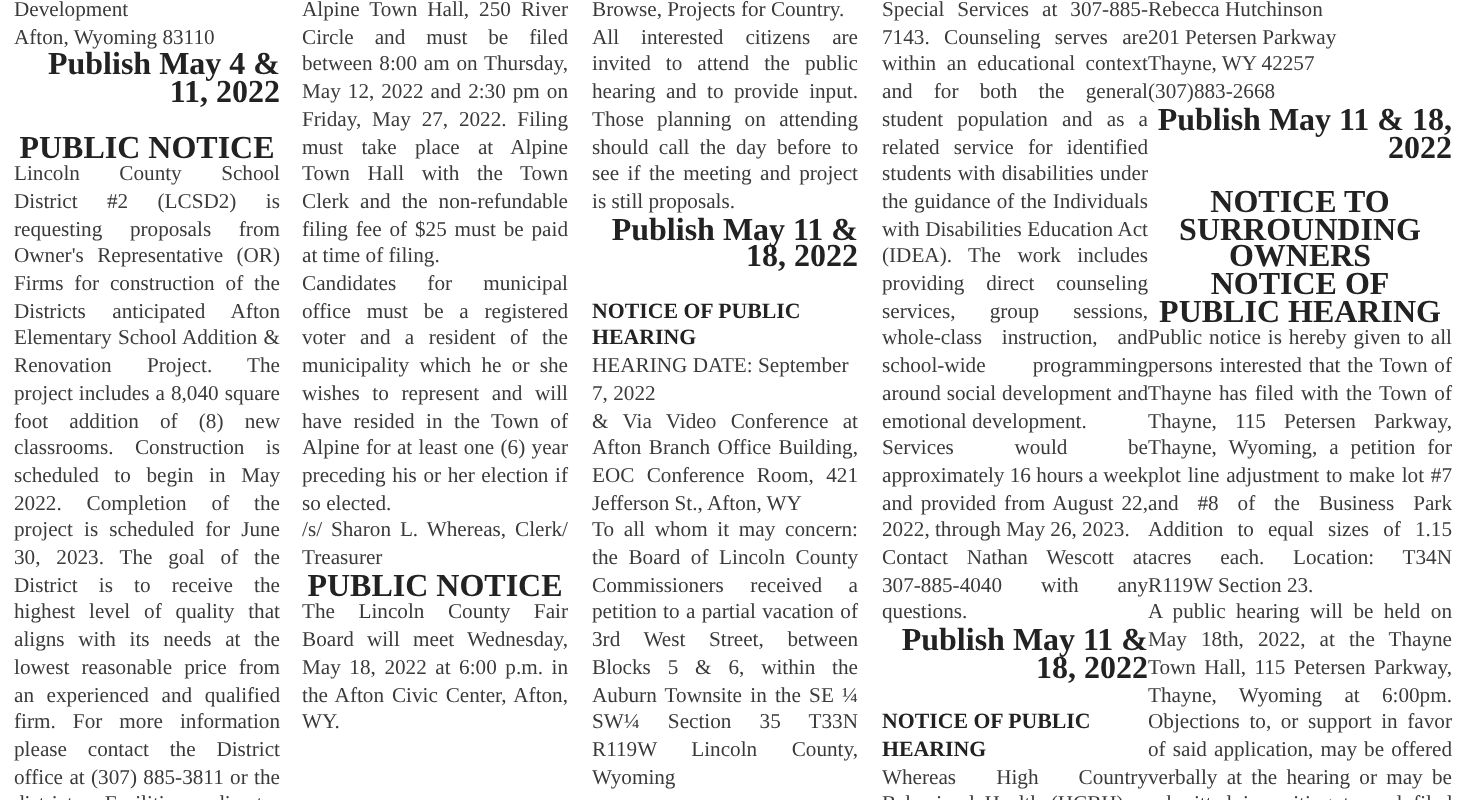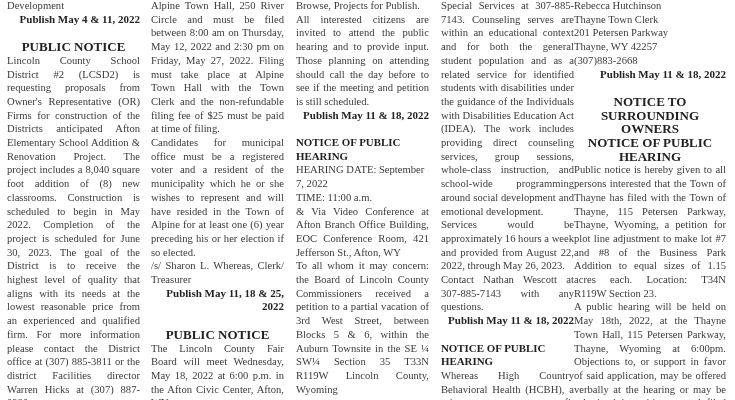--- a/index.html
+++ b/index.html
@@ -8,64 +8,62 @@
   .page { position:absolute; left:0; top:0; width:636px; height:400px;text-decoration:underline; }
   .col { position:absolute; top:-1px; width:133px; font-size:10.6px; line-height:13.7px; text-align:justify; }
   .c1 { left:7px; }
   .c2 { left:151px; }
   .c3 { left:296px; }
   .c4 { left:441px; }
   .c5 { left:586px; width:140px; }
   .c5 .shift { margin-left:-12px; }
   .p { margin:0; text-align:justify; }
   .left { text-align:left; }
-  .pub { font-weight:bold; text-align:right; color:#222; font-size:11px; margin:0 0 13.7px 0; }
-  .head { font-weight:bold; text-align:center; color:#222; font-size:13px; margin:0; }
+  .pub { font-weight:bold; text-align:right; color:#222; font-size:16px; margin:0 0 13.7px 0; }
+  .head { font-weight:bold; text-align:center; color:#222; font-size:16px; margin:0; }
   .headL { font-weight:bold; text-align:left; color:#222; font-size:10.9px; margin:0; }
 </style>
 </head>
 <body>
 
 <div class="page">
   <div class="col c1">
       <div class="p left">Development</div>
+      <div class="p left">Afton, Wyoming 83110</div>
       <p class="pub">Publish May 4 &amp; 11, 2022</p>
       <p class="head">PUBLIC NOTICE</p>
       <p class="p">Lincoln County School District #2 (LCSD2) is requesting proposals from Owner's Representative (OR) Firms for construction of the Districts anticipated Afton Elementary School Addition &amp; Renovation Project. The project includes a 8,040 square foot addition of (8) new classrooms. Construction is scheduled to begin in May 2022. Completion of the project is scheduled for June 30, 2023. The goal of the District is to receive the highest level of quality that aligns with its needs at the lowest reasonable price from an experienced and qualified firm. For more information please contact the District office at (307) 885-3811 or the district Facilities director Warren Hicks at (307) 887-0380.</p>
     </div>
   <div class="col c2">
       <p class="p">Alpine Town Hall, 250 River Circle and must be filed between 8:00 am on Thursday, May 12, 2022 and 2:30 pm on Friday, May 27, 2022. Filing must take place at Alpine Town Hall with the Town Clerk and the non-refundable filing fee of $25 must be paid at time of filing.</p>
       <p class="p">Candidates for municipal office must be a registered voter and a resident of the municipality which he or she wishes to represent and will have resided in the Town of Alpine for at least one (6) year preceding his or her election if so elected.</p>
       <p class="p">/s/ Sharon L. Whereas, Clerk/ Treasurer</p>
-      <p class="pub">Publish May 11, 18 &amp; 25, 2022</p>
       <p class="head">PUBLIC NOTICE</p>
       <p class="p">The Lincoln County Fair Board will meet Wednesday, May 18, 2022 at 6:00 p.m. in the Afton Civic Center, Afton, WY.</p>
     </div>
   <div class="col c3">
-      <p class="p">Browse, Projects for Publish.</p>
-      <p class="p">All interested citizens are invited to attend the public hearing and to provide input. Those planning on attending should call the day before to see if the meeting and petition is still scheduled.</p>
+      <p class="p">Browse, Projects for Country.</p>
+      <p class="p">All interested citizens are invited to attend the public hearing and to provide input. Those planning on attending should call the day before to see if the meeting and project is still proposals.</p>
       <p class="pub">Publish May 11 &amp; 18, 2022</p>
       <p class="headL">NOTICE OF PUBLIC HEARING</p>
       <div class="p left">HEARING DATE: September 7, 2022</div>
-      <div class="p left">TIME: 11:00 a.m.</div>
       <p class="p">&amp; Via Video Conference at Afton Branch Office Building, EOC Conference Room, 421 Jefferson St., Afton, WY</p>
       <p class="p">To all whom it may concern: the Board of Lincoln County Commissioners received a petition to a partial vacation of 3rd West Street, between Blocks 5 &amp; 6, within the Auburn Townsite in the SE ¼ SW¼ Section 35 T33N R119W Lincoln County, Wyoming</p>
     </div>
   <div class="col c4">
       <p class="p">Special Services at 307-885-7143. Counseling serves are within an educational context and for both the general student population and as a related service for identified students with disabilities under the guidance of the Individuals with Disabilities Education Act (IDEA). The work includes providing direct counseling services, group sessions, whole-class instruction, and school-wide programming around social development and emotional development.</p>
       <p class="p">Services would be approximately 16 hours a week and provided from August 22, 2022, through May 26, 2023.</p>
-      <p class="p">Contact Nathan Wescott at 307-885-7143 with any questions.</p>
+      <p class="p">Contact Nathan Wescott at 307-885-4040 with any questions.</p>
       <p class="pub">Publish May 11 &amp; 18, 2022</p>
       <p class="headL">NOTICE OF PUBLIC HEARING</p>
       <p class="p">Whereas High Country Behavioral Health (HCBH), a private, non-profit organization, is the Grantee of the Community Services Block Grant (CSBG) for the Lincoln and Sublette County areas;</p>
     </div>
   <div class="col c5">
       <div class="shift">
         <div class="p left">Rebecca Hutchinson</div>
-        <div class="p left">Thayne Town Clerk</div>
         <div class="p left">201 Petersen Parkway</div>
         <div class="p left">Thayne, WY 42257</div>
         <div class="p left">(307)883-2668</div>
         <p class="pub">Publish May 11 &amp; 18, 2022</p>
         <p class="head">NOTICE TO SURROUNDING OWNERS</p>
         <p class="head">NOTICE OF PUBLIC HEARING</p>
         <p class="p">Public notice is hereby given to all persons interested that the Town of Thayne has filed with the Town of Thayne, 115 Petersen Parkway, Thayne, Wyoming, a petition for plot line adjustment to make lot #7 and #8 of the Business Park Addition to equal sizes of 1.15 acres each. Location: T34N R119W Section 23.</p>
         <p class="p">A public hearing will be held on May 18th, 2022, at the Thayne Town Hall, 115 Petersen Parkway, Thayne, Wyoming at 6:00pm. Objections to, or support in favor of said application, may be offered verbally at the hearing or may be submitted in writing to and filed with the Thayne Town Clerk.</p>
       </div>
     </div>

